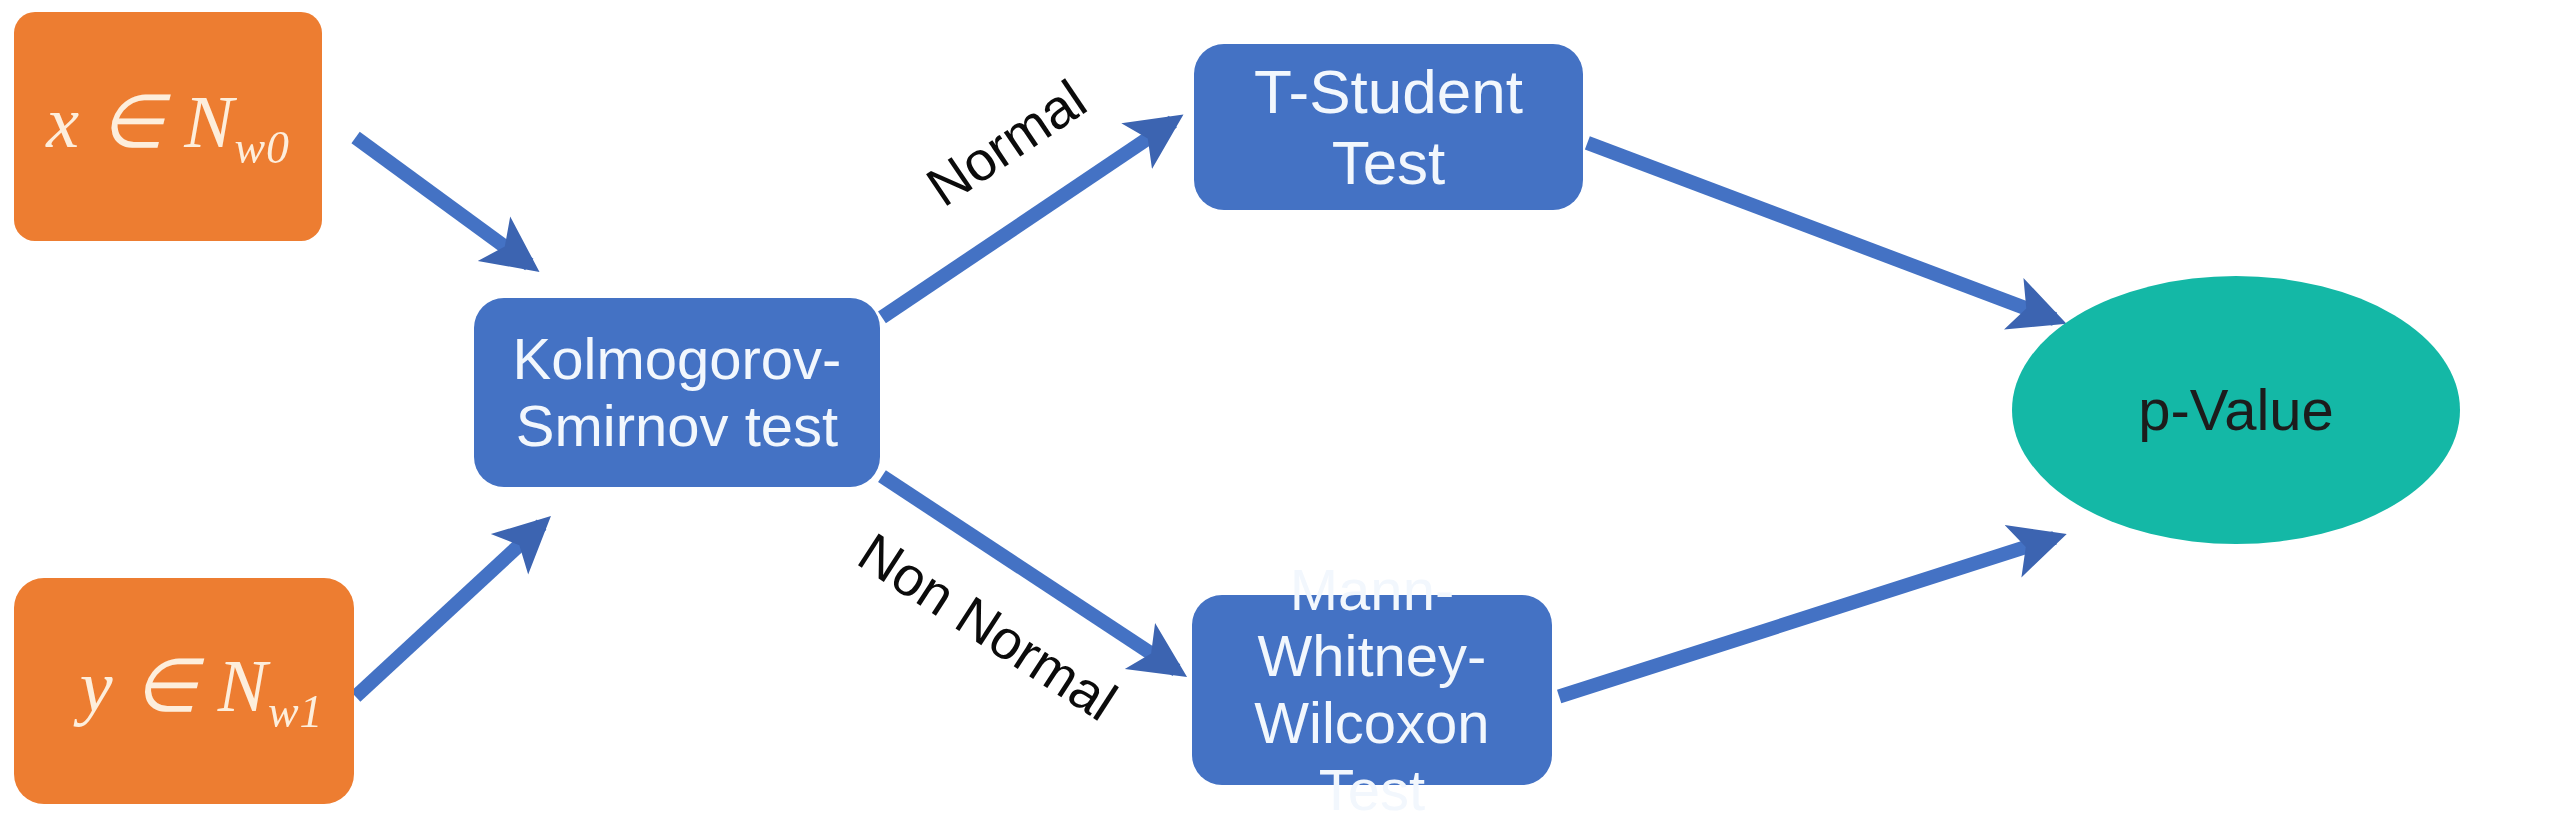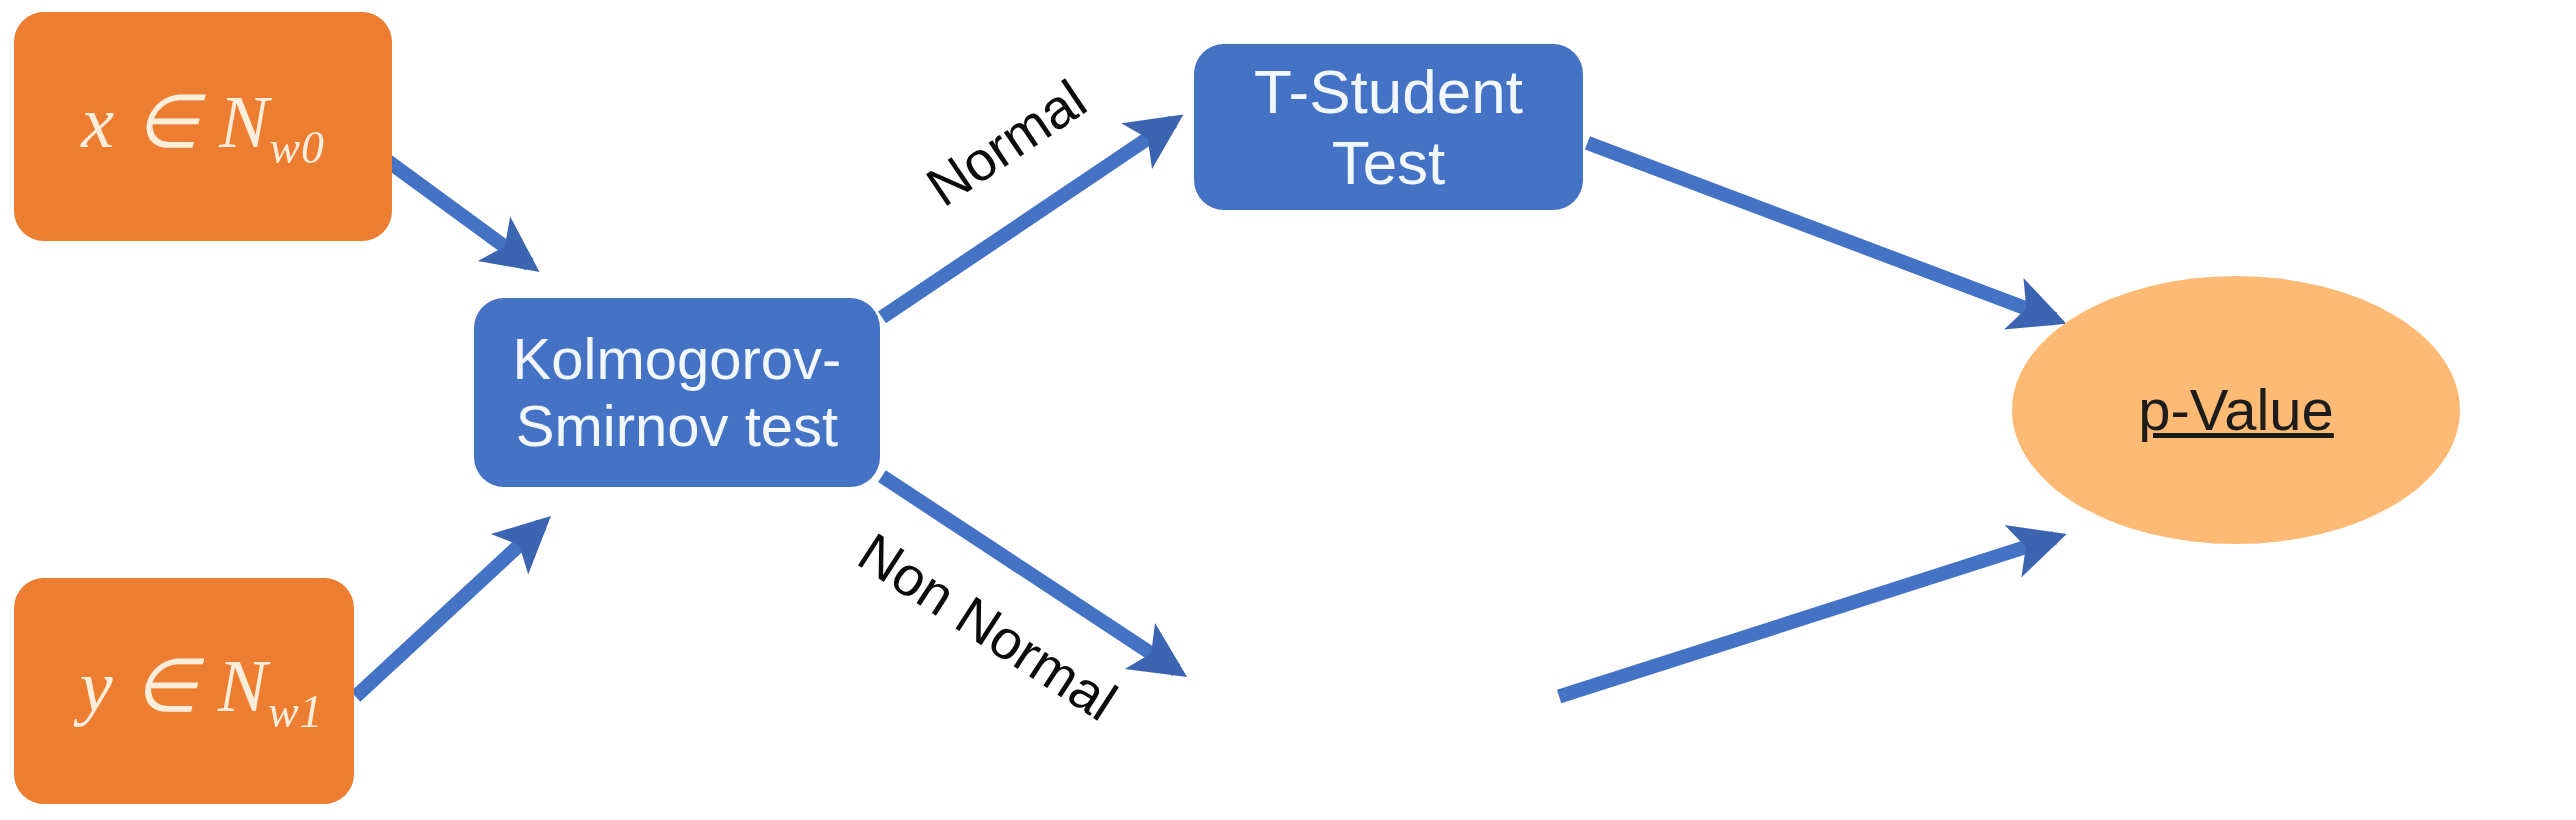--- a/index.html
+++ b/index.html
@@ -36,24 +36,23 @@
   }
   .orange-node {
     background: #ED7D31;
     color: #FDEEDC;
   }
   .blue-node {
     background: #4472C4;
     color: #F2F7FD;
   }
   .green-node {
-    background: #fdba74;
+    background: #14b8a6;
     color: #1A1A1A;
     border-radius: 50%;
-    text-decoration: underline;
   }
   .node-label {
     line-height: 1.15;
     white-space: pre-line;
     padding: 0 8.8px;
   }
   .math-label {
     font-family: "Liberation Serif", serif;
     font-style: italic;
     font-size: 74px;
@@ -105,37 +104,41 @@
 
     <line x1="1000" y1="360" x2="1330" y2="138" stroke="#4472C4" stroke-width="16" marker-end="url(#arrowhead)"></line>
 
     <line x1="1000" y1="540" x2="1334" y2="760" stroke="#4472C4" stroke-width="16" marker-end="url(#arrowhead)"></line>
 
     <line x1="1800" y1="162" x2="2330" y2="362" stroke="#4472C4" stroke-width="16" marker-end="url(#arrowhead)"></line>
 
     <line x1="1768" y1="790" x2="2330" y2="610" stroke="#4472C4" stroke-width="16" marker-end="url(#arrowhead)"></line>
   </svg>
 
-  <div class="node node-rect orange-node" style="left:14px; top:12.3px; width:378px; height:229px;">
+  <div class="node node-rect orange-node" style="left:14px; top:12.3px; width:308px; height:229px;border-radius:21px;">
     <span class="node-label math-label"><span>x ∈ N</span><span class="sub">w0</span></span>
   </div>
 
   <div class="node node-rect orange-node" style="left:14px; top:578px; width:340px; height:226px;padding-left:35px;">
     <span class="node-label math-label"><span>y ∈ N</span><span class="sub">w1</span></span>
   </div>
 
   <div class="node node-rect blue-node" style="left:474px; top:298px; width:406px; height:189px;">
     <span class="node-label sans-label sans-label-sm">Kolmogorov-
 Smirnov test</span>
   </div>
 
   <div class="node node-rect blue-node" style="left:1194px; top:44px; width:389px; height:166px;">
     <span class="node-label sans-label">T-Student Test</span>
   </div>
 
+  <div class="node node-rect blue-node" style="left:1192px; top:595px; width:360px; height:190px;">
+    <span class="node-label sans-label sans-label-sm">Mann-Whitney-
+Wilcoxon Test</span>
+  </div>
 
   <div class="node green-node" style="left:2012px; top:276px; width:448px; height:268px;">
     <span class="node-label ellipse-label">p-Value</span>
   </div>
 
   <div class="edge-label" style="left:915px; top:166px; transform: rotate(-34deg);">Normal</div>
 
   <div class="edge-label" style="left:882px; top:520px; transform: rotate(33deg);">Non Normal</div>
 
 </div>

